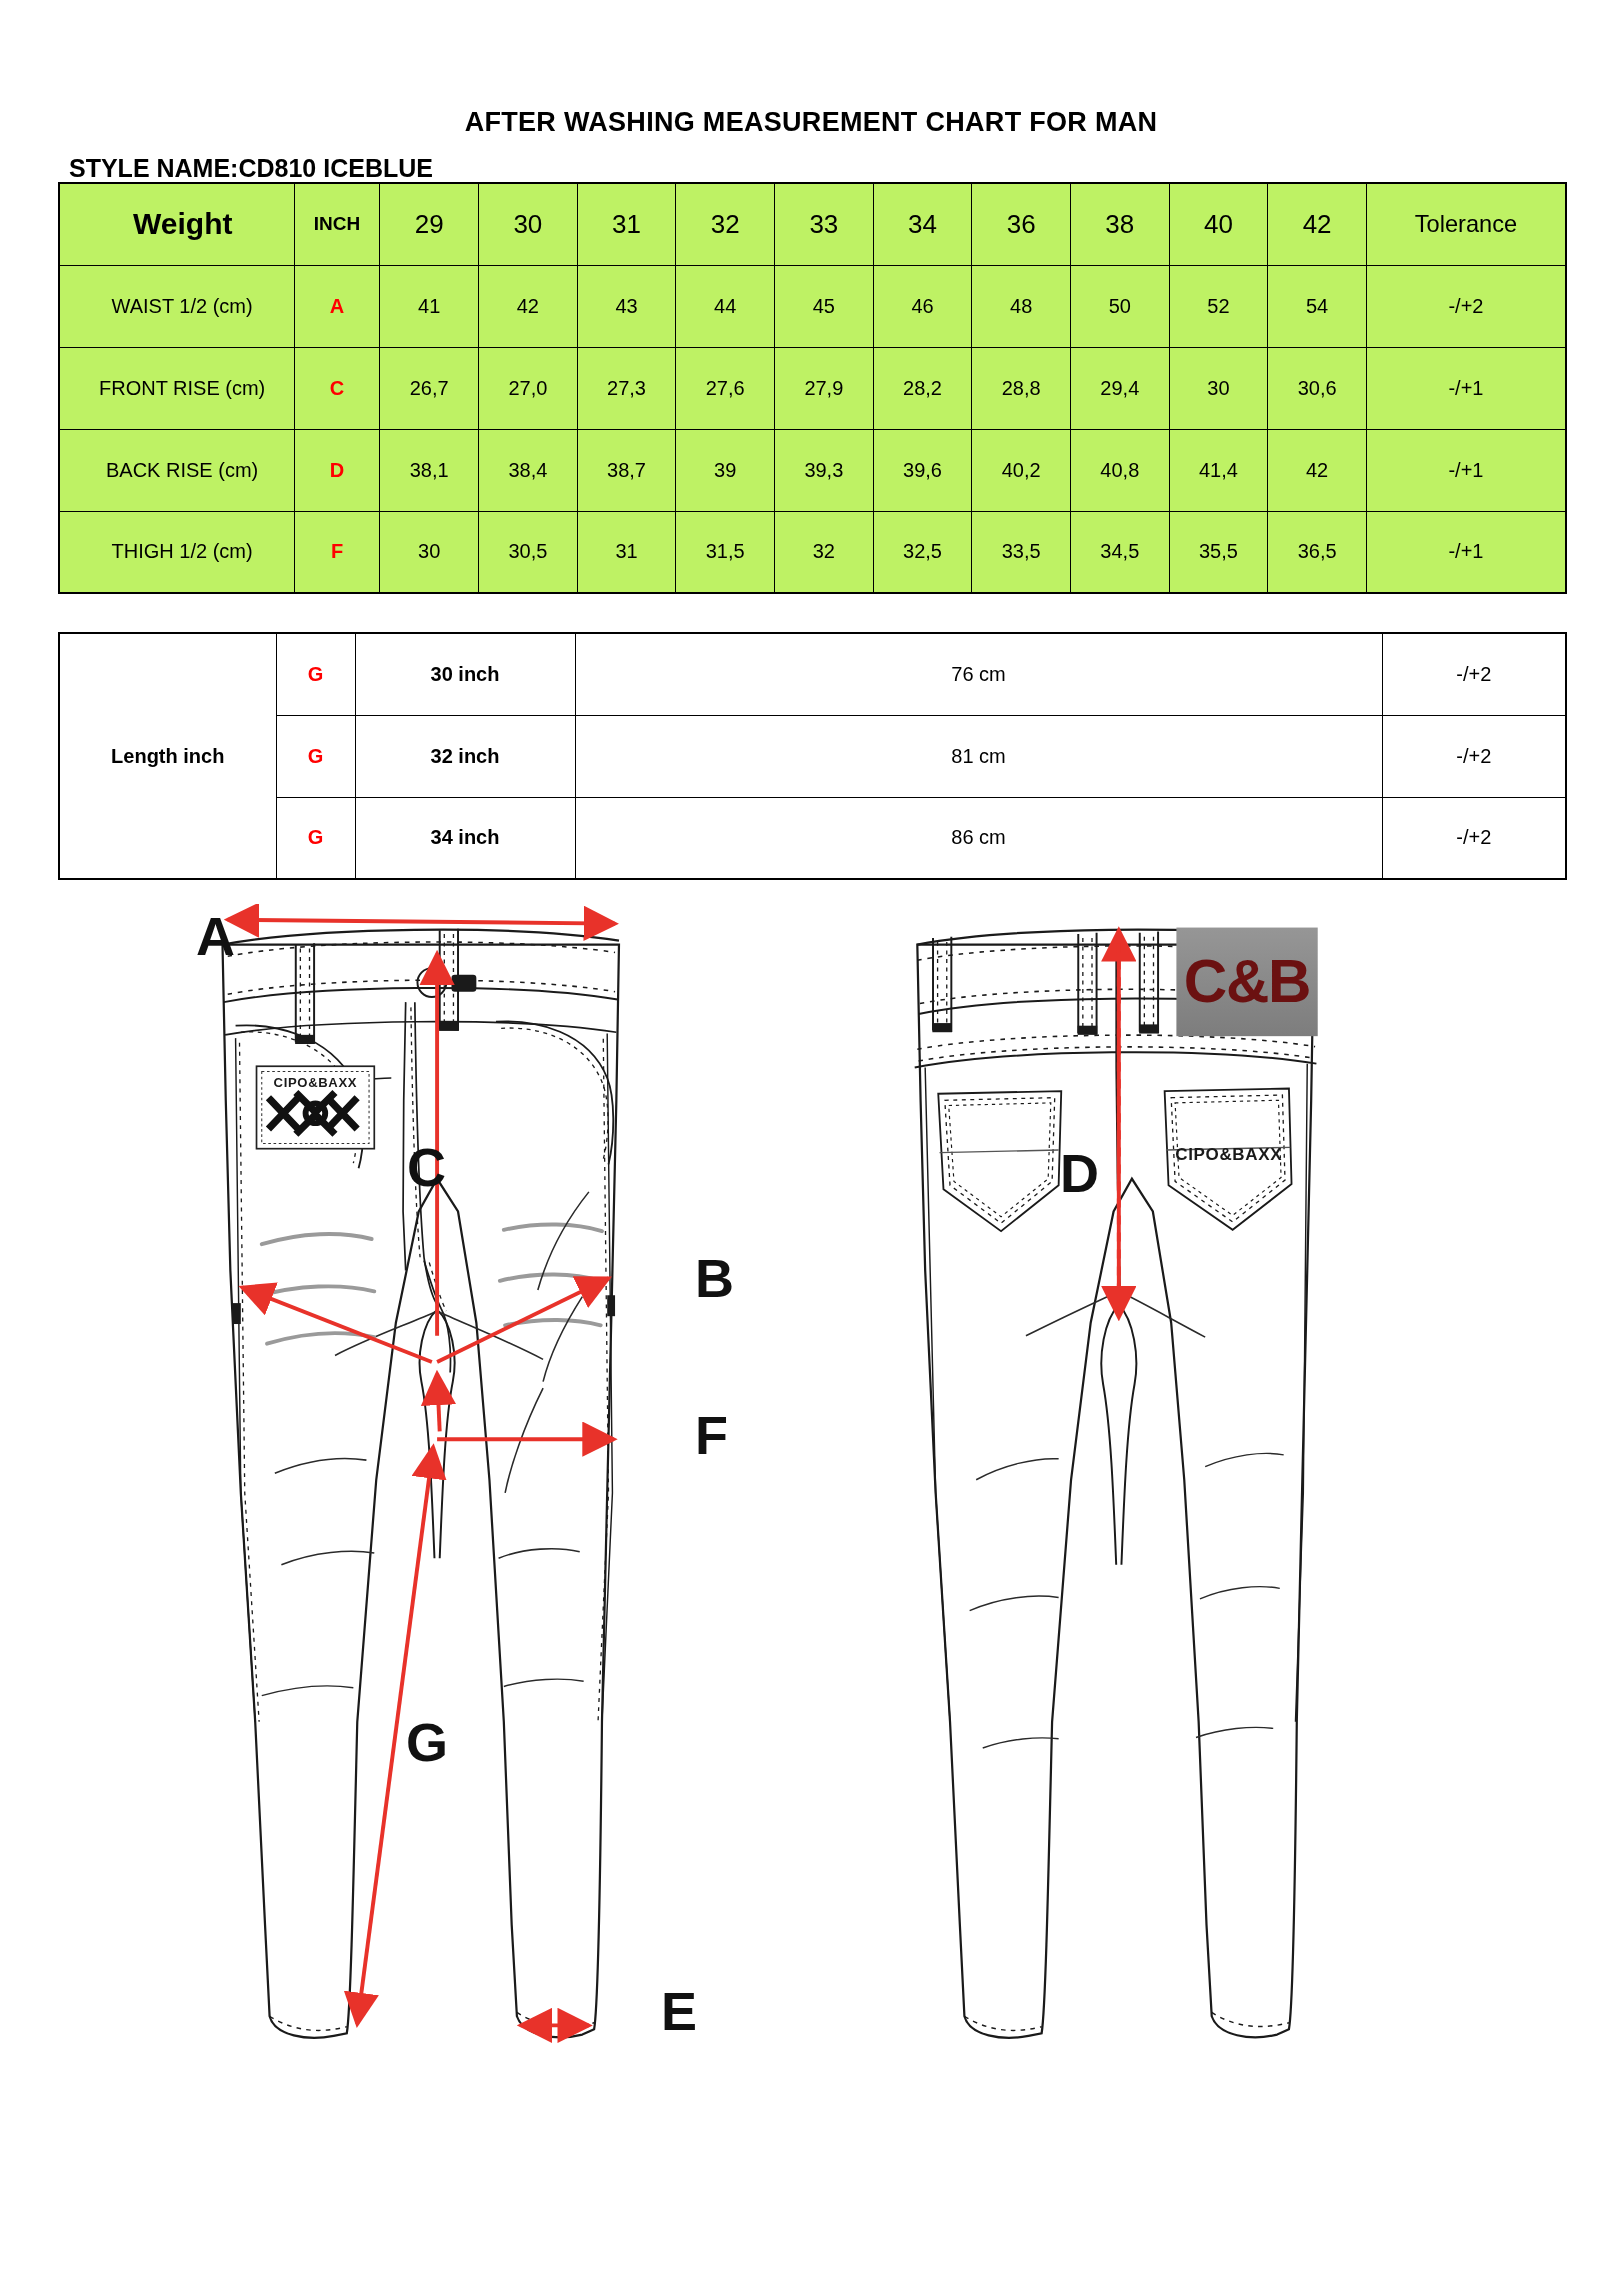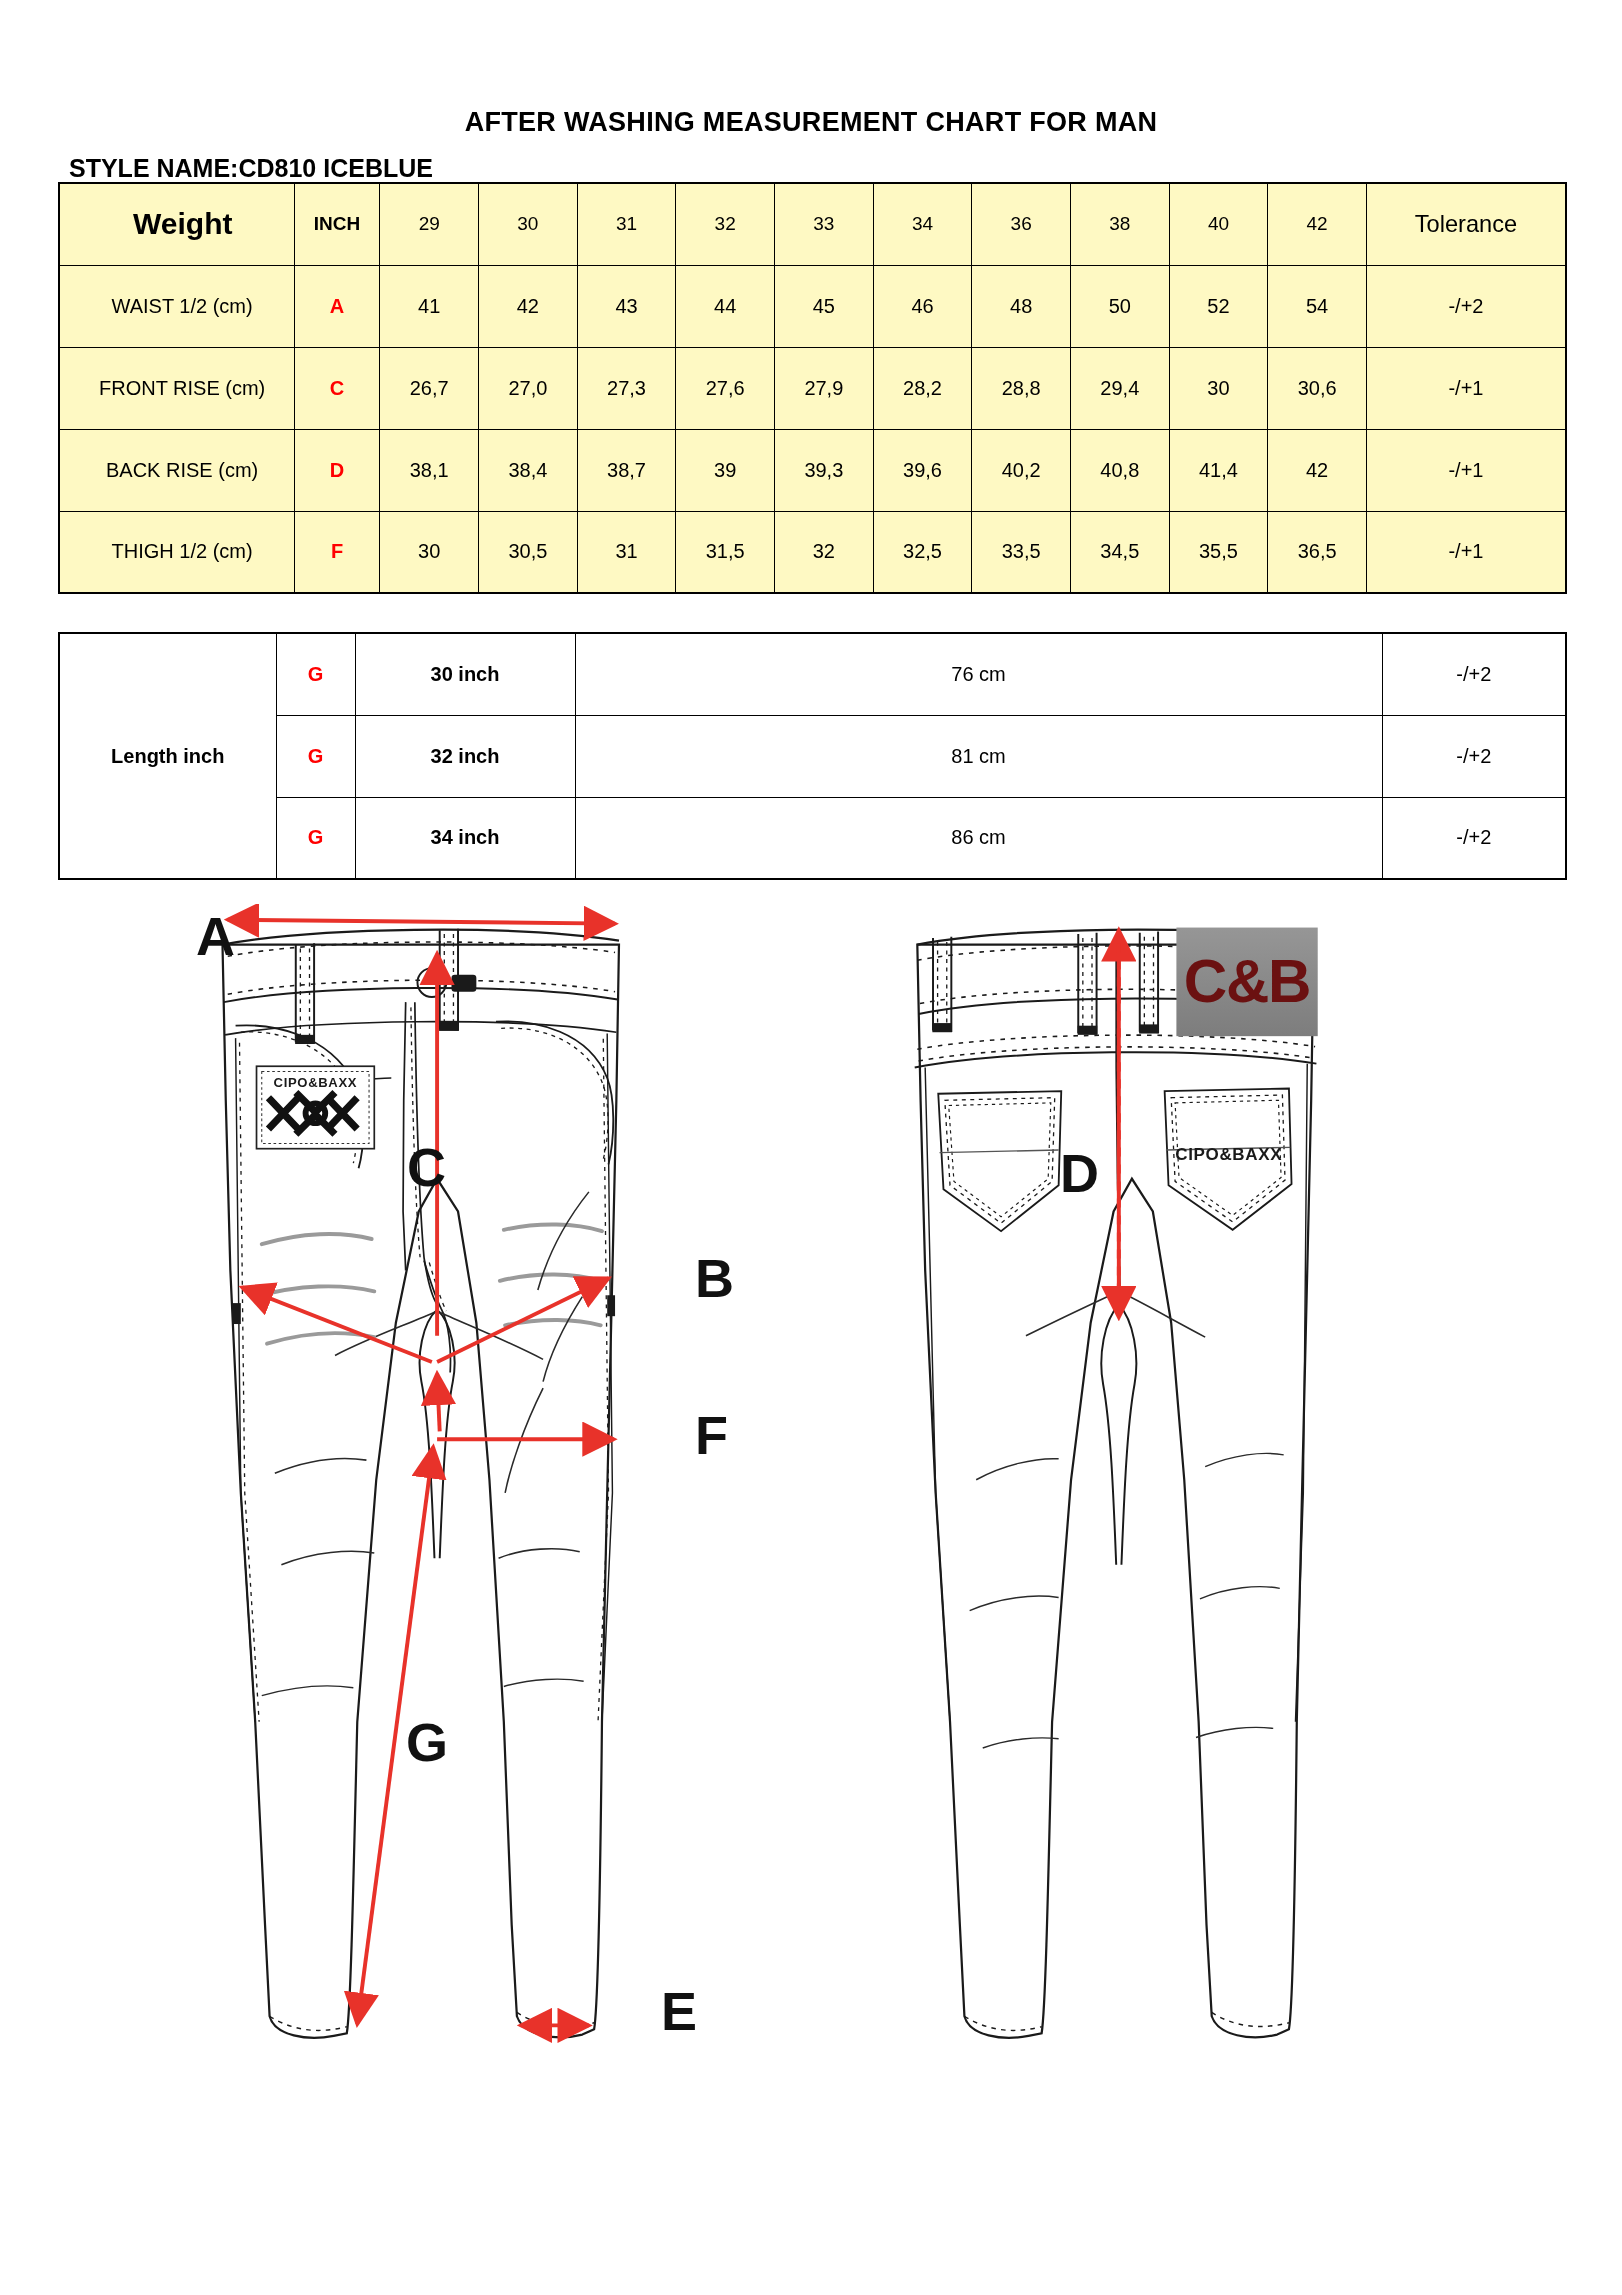--- a/index.html
+++ b/index.html
@@ -36,21 +36,21 @@
 
   
   .table-wrap {
     padding: 0 0 0 58px;
     box-sizing: border-box;
   }
   table.chart {
     border-collapse: collapse;
     table-layout: fixed;
     width: 1509px;
-    background: #fef9c3;
+    background: #bef264;
   }
   table.chart td, table.chart th {
     border: 1.3px solid #000;
     text-align: center;
     vertical-align: middle;
     font-weight: normal;
     font-size: 20px;
     padding: 0;
     height: 82px;
     box-sizing: border-box;
@@ -70,21 +70,21 @@
   
   .hdr .c-label {
     font-size: 30px;
     font-weight: bold;
     padding-left: 11.8px !important;
   }
   .hdr .c-code {
     font-weight: bold;
     font-size: 19px;
   }
-  .hdr .c-size { font-size: 19px; }
+  .hdr .c-size { font-size: 26px; }
   .hdr .c-tol  { font-size: 23.6px; }
 
   .code-red {
     color: #ff0000;
     font-weight: bold;
     font-size: 20px;
   }
 
   
   .len-gap { height: 38px; }

